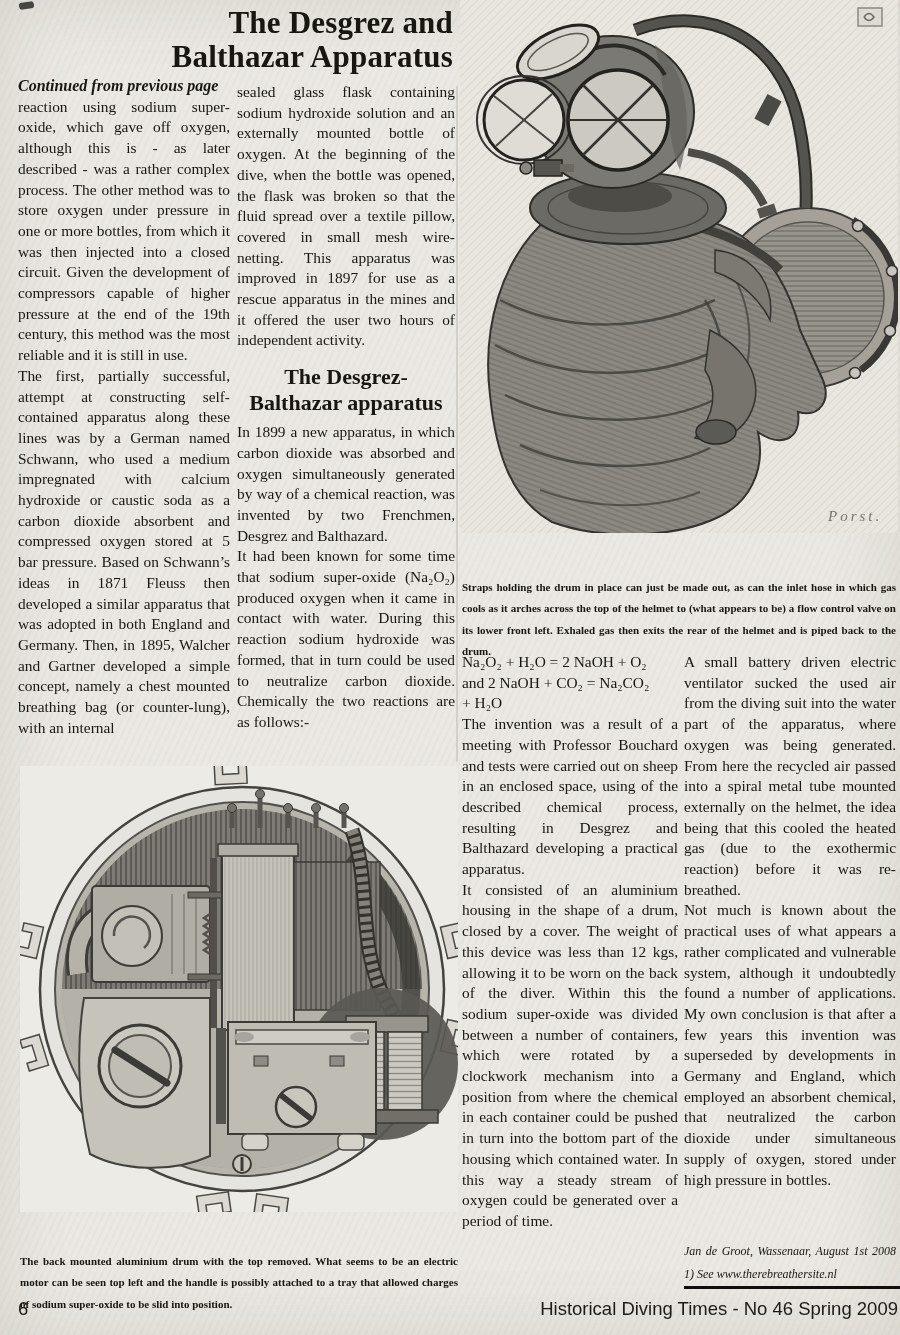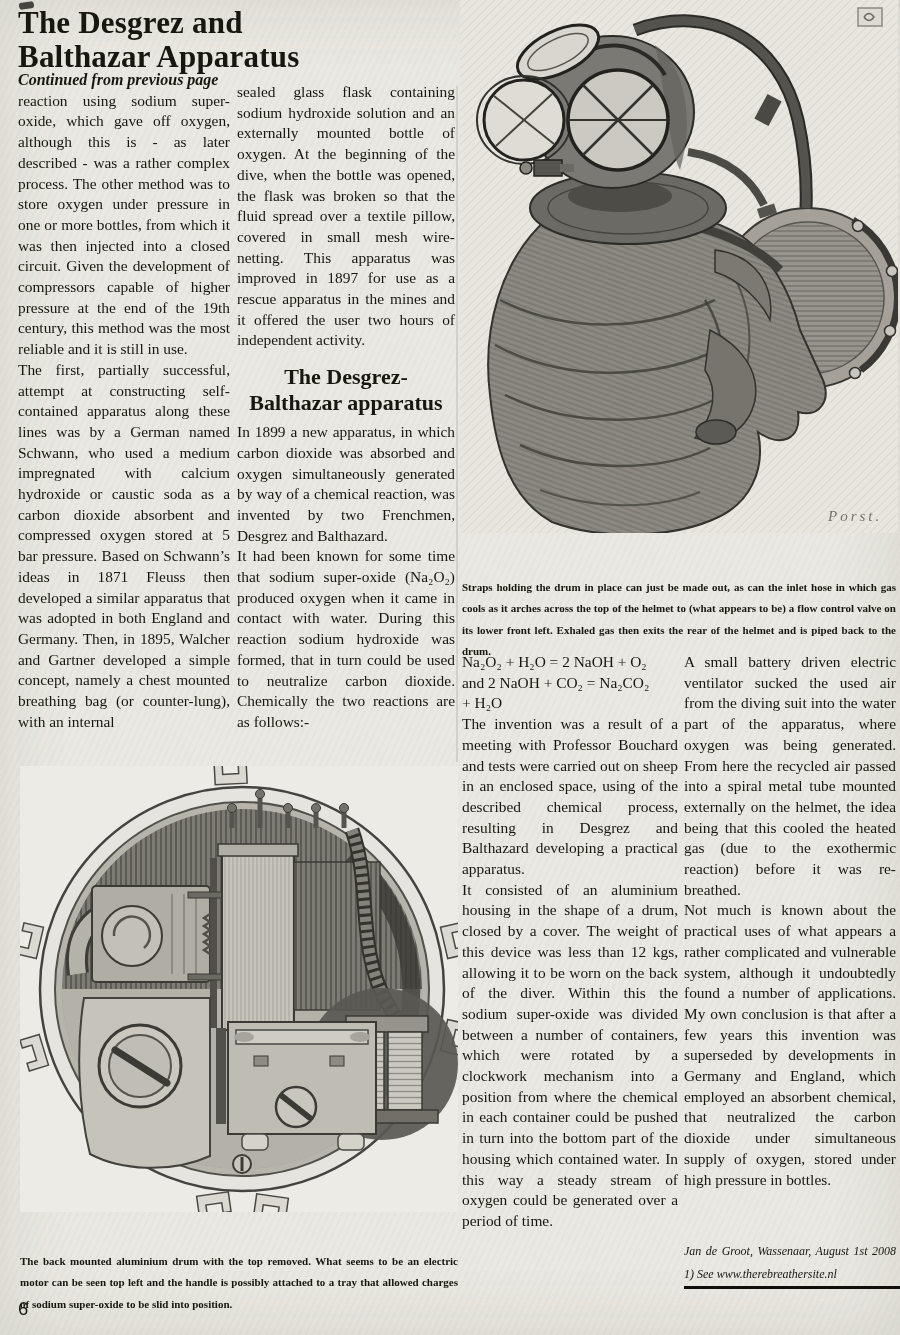--- a/index.html
+++ b/index.html
@@ -7,21 +7,21 @@
     position:relative;width:900px;height:1335px;margin:0 auto;
     background:#eae8e2;overflow:hidden;color:#17160f;
     font-family:"Liberation Serif","DejaVu Serif",serif;
     box-shadow:inset 0 0 70px rgba(95,90,72,.14);
   }
   .page::before{
     content:"";position:absolute;inset:0;pointer-events:none;
     background:repeating-linear-gradient(115deg,rgba(120,112,95,.035) 0 2px,transparent 2px 6px);
   }
   .abs{position:absolute;}
-  .title{font-weight:bold;font-size:31px;line-height:34px;letter-spacing:.2px;}
+  .title{font-weight:bold;font-size:31px;line-height:34px;letter-spacing:.2px;text-align:right;}
   .body{font-size:15.4px;line-height:20.7px;text-align:justify;}
   .body p{margin:0;}
   .note{font-style:italic;font-weight:600;font-size:16px;}
   .h2{font-weight:bold;font-size:22px;line-height:26px;text-align:center;}
   .caption{font-weight:600;font-size:11px;line-height:21.4px;text-align:justify;margin-top:37px;}
   .caption p{margin:0;}
   .byline{font-style:italic;font-size:12px;line-height:22.5px;}
   .byline .just{text-align:justify;text-align-last:justify;margin:0;}
   .byline .foot{margin:0;font-style:italic;}
   .footer-sans{font-family:"Liberation Sans","DejaVu Sans",sans-serif;font-size:18.5px;color:#1c1b16;}
@@ -34,21 +34,21 @@
 
 <div class="page">
 
   <div class="abs speckle"></div>
 
   <div class="abs title" style="left:18px;top:6px;width:435px;">
     <div>The Desgrez and</div>
     <div>Balthazar Apparatus</div>
   </div>
 
-  <div class="abs body" style="left:18px;top:70px;width:212px;">
+  <div class="abs body" style="left:18px;top:76px;width:212px;">
     <p class="note">Continued from previous page</p>
     <p>reaction using sodium super-oxide, which gave off oxygen, although this is - as later described - was a rather complex process. The other method was to store oxygen under pressure in one or more bottles, from which it was then injected into a closed circuit. Given the development of compressors capable of higher pressure at the end of the 19th century, this method was the most reliable and it is still in use.</p>
     <p>The first, partially successful, attempt at constructing self-contained apparatus along these lines was by a German named Schwann, who used a medium impregnated with calcium hydroxide or caustic soda as a carbon dioxide absorbent and compressed oxygen stored at 5 bar pressure. Based on Schwann’s ideas in 1871 Fleuss then developed a similar apparatus that was adopted in both England and Germany. Then, in 1895, Walcher and Gartner developed a simple concept, namely a chest mounted breathing bag (or counter-lung), with an internal</p>
   </div>
 
   <div class="abs body" style="left:237px;top:82px;width:218px;">
     <p>sealed glass flask containing sodium hydroxide solution and an externally mounted bottle of oxygen. At the beginning of the dive, when the bottle was opened, the flask was broken so that the fluid spread over a textile pillow, covered in small mesh wire-netting. This apparatus was improved in 1897 for use as a rescue apparatus in the mines and it offered the user two hours of independent activity.</p>
     <div class="h2" style="margin:13px 0 6px 0;">
       <div>The Desgrez-</div>
       <div>Balthazar apparatus</div>
@@ -317,14 +317,15 @@
 
     <circle cx="222" cy="398" r="9" fill="#c9c6be" stroke="#3b3a35" stroke-width="2"></circle>
     <line x1="222" y1="391" x2="222" y2="405" stroke="#3b3a35" stroke-width="3"></line>
   </svg>
 
   <div class="abs caption" style="left:20px;top:1214px;width:438px;">
     <p>The back mounted aluminium drum with the top removed. What seems to be an electric motor can be seen top left and the handle is possibly attached to a tray that allowed charges of sodium super-oxide to be slid into position.</p>
   </div>
 
   <div class="abs footer-sans" style="left:18px;top:1298px;">6</div>
+  <div class="abs footer-sans" style="left:460px;top:1298px;width:438px;text-align:right;">Historical Diving Times - No 46 Spring 2009</div>
 
 </div>
 
 </body></html>

